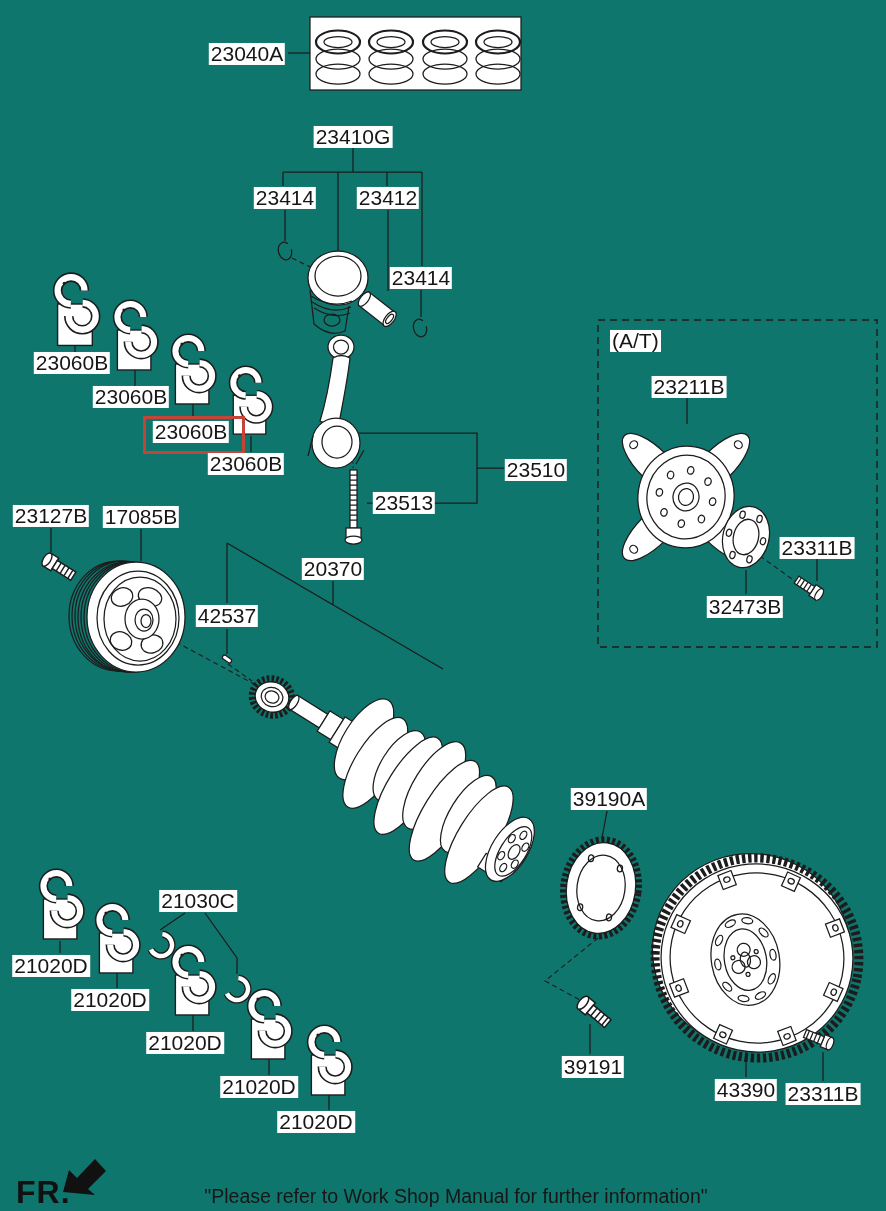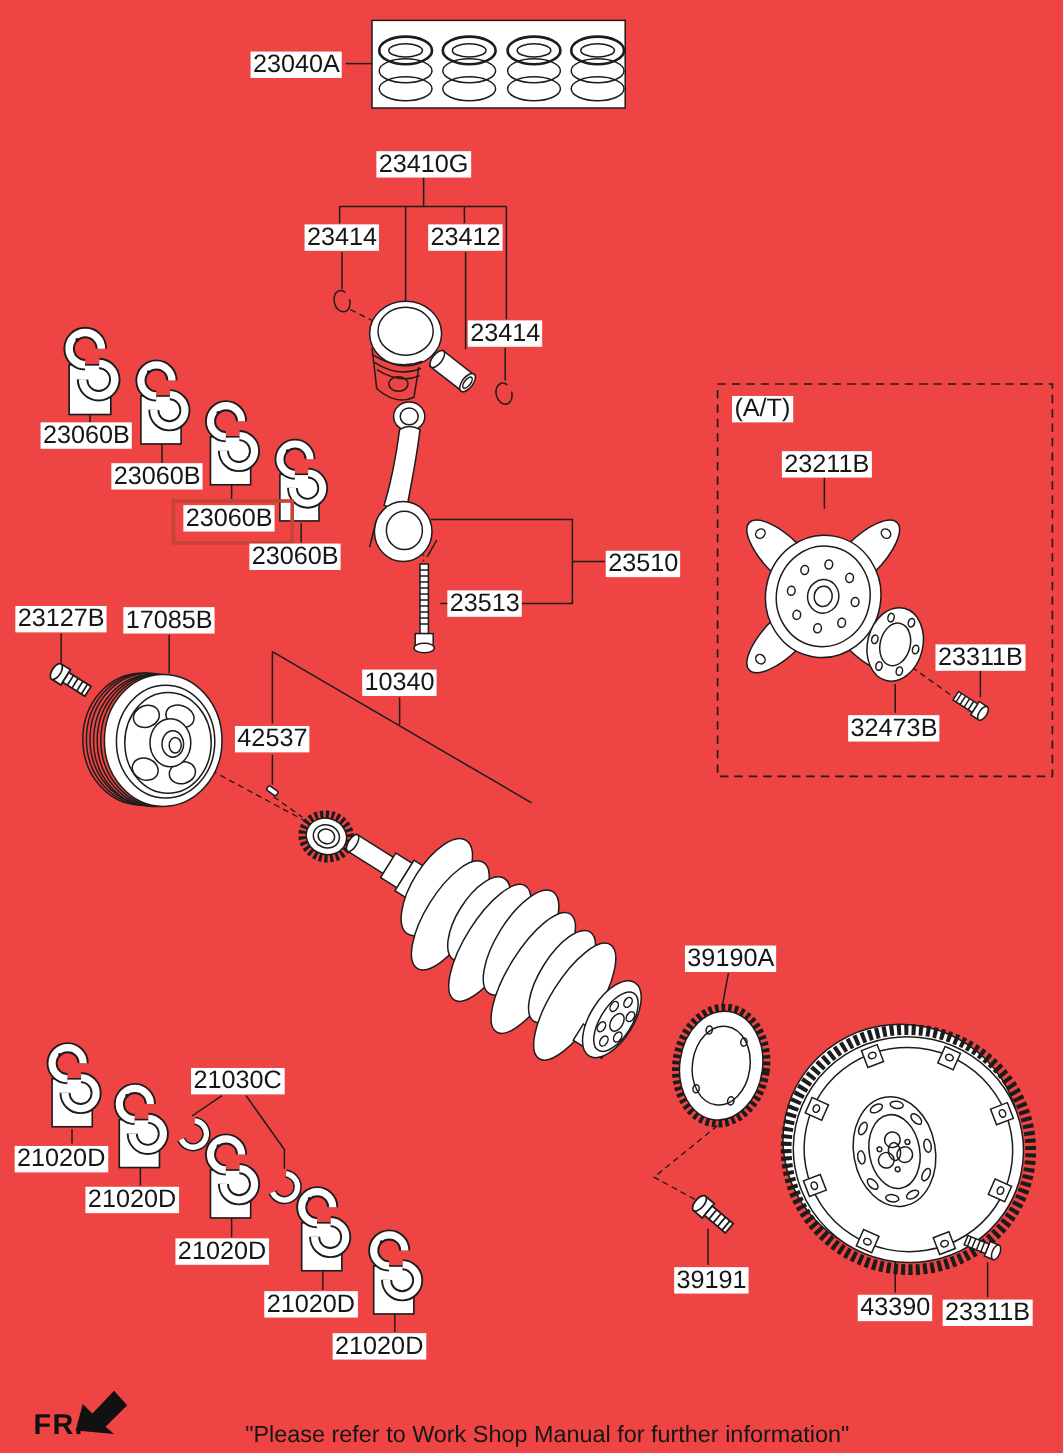--- a/index.html
+++ b/index.html
@@ -1,30 +1,30 @@
 <!DOCTYPE html>
 <html><head>
 <meta charset="utf-8">
 <style>
   html,body{margin:0;padding:0;background:#fff;}
-  .stage{position:relative;width:886px;height:1211px;background:#ef4444;
+  .stage{position:relative;width:886px;height:1211px;background:#0f766e;
          font-family:"Liberation Sans",sans-serif;overflow:hidden;}
   .stage svg{position:absolute;left:0;top:0;z-index:0;}
   .ln{fill:none;stroke:#1c1c1c;stroke-width:1.25px;}
   .wf{fill:#ffffff;stroke:#1c1c1c;stroke-width:1.25px;}
   .dsh{fill:none;stroke:#1c1c1c;stroke-width:1.1px;stroke-dasharray:5 3.5;}
   .dd{fill:none;stroke:#1c1c1c;stroke-width:1.1px;stroke-dasharray:7 3 1.5 3;}
   .part-label{position:absolute;transform:translate(-50%,-50%);font-size:21px;
          color:#161616;white-space:nowrap;background:#fff;padding:0 2px;
          line-height:1.05;z-index:2;}
   .at-anchor{transform:translate(0,-50%);}
   .hl-box{position:absolute;left:143px;top:416px;width:96px;height:32px;
          border:3px solid #c64338;z-index:1;}
-  .fr{position:absolute;left:16px;top:1174px;font-weight:bold;font-size:24px;
-         color:#111;z-index:2;letter-spacing:1px;margin-left:12px;}
+  .fr{position:absolute;left:16px;top:1174px;font-weight:bold;font-size:32px;
+         color:#111;z-index:2;letter-spacing:1px;}
   .note{position:absolute;left:456px;top:1196px;transform:translate(-50%,-50%);
          font-size:19.5px;color:#161616;white-space:nowrap;z-index:2;}
 </style>
 </head>
 <body>
 
 <div class="stage">
 
 <svg width="886" height="1211" viewBox="0 0 886 1211">
   <defs>
@@ -341,21 +341,21 @@
 <div class="part-label" style="left:246px;top:464px">23060B</div>
 <div class="part-label" style="left:536px;top:470px">23510</div>
 <div class="part-label" style="left:404px;top:503px">23513</div>
 <div class="part-label at-anchor" style="left:610px;top:341px">(A/T)</div>
 <div class="part-label" style="left:689px;top:387px">23211B</div>
 <div class="part-label" style="left:817px;top:548px">23311B</div>
 <div class="part-label" style="left:745px;top:607px">32473B</div>
 <div class="part-label" style="left:51px;top:516px">23127B</div>
 <div class="part-label" style="left:141px;top:517px">17085B</div>
 <div class="part-label" style="left:227px;top:616px">42537</div>
-<div class="part-label" style="left:333px;top:569px">10340</div>
+<div class="part-label" style="left:333px;top:569px">20370</div>
 <div class="part-label" style="left:609px;top:799px">39190A</div>
 <div class="part-label" style="left:51px;top:966px">21020D</div>
 <div class="part-label" style="left:110px;top:1000px">21020D</div>
 <div class="part-label" style="left:198px;top:901px">21030C</div>
 <div class="part-label" style="left:185px;top:1043px">21020D</div>
 <div class="part-label" style="left:259px;top:1087px">21020D</div>
 <div class="part-label" style="left:316px;top:1122px">21020D</div>
 <div class="part-label" style="left:593px;top:1067px">39191</div>
 <div class="part-label" style="left:746px;top:1090px">43390</div>
 <div class="part-label" style="left:823px;top:1094px">23311B</div>

